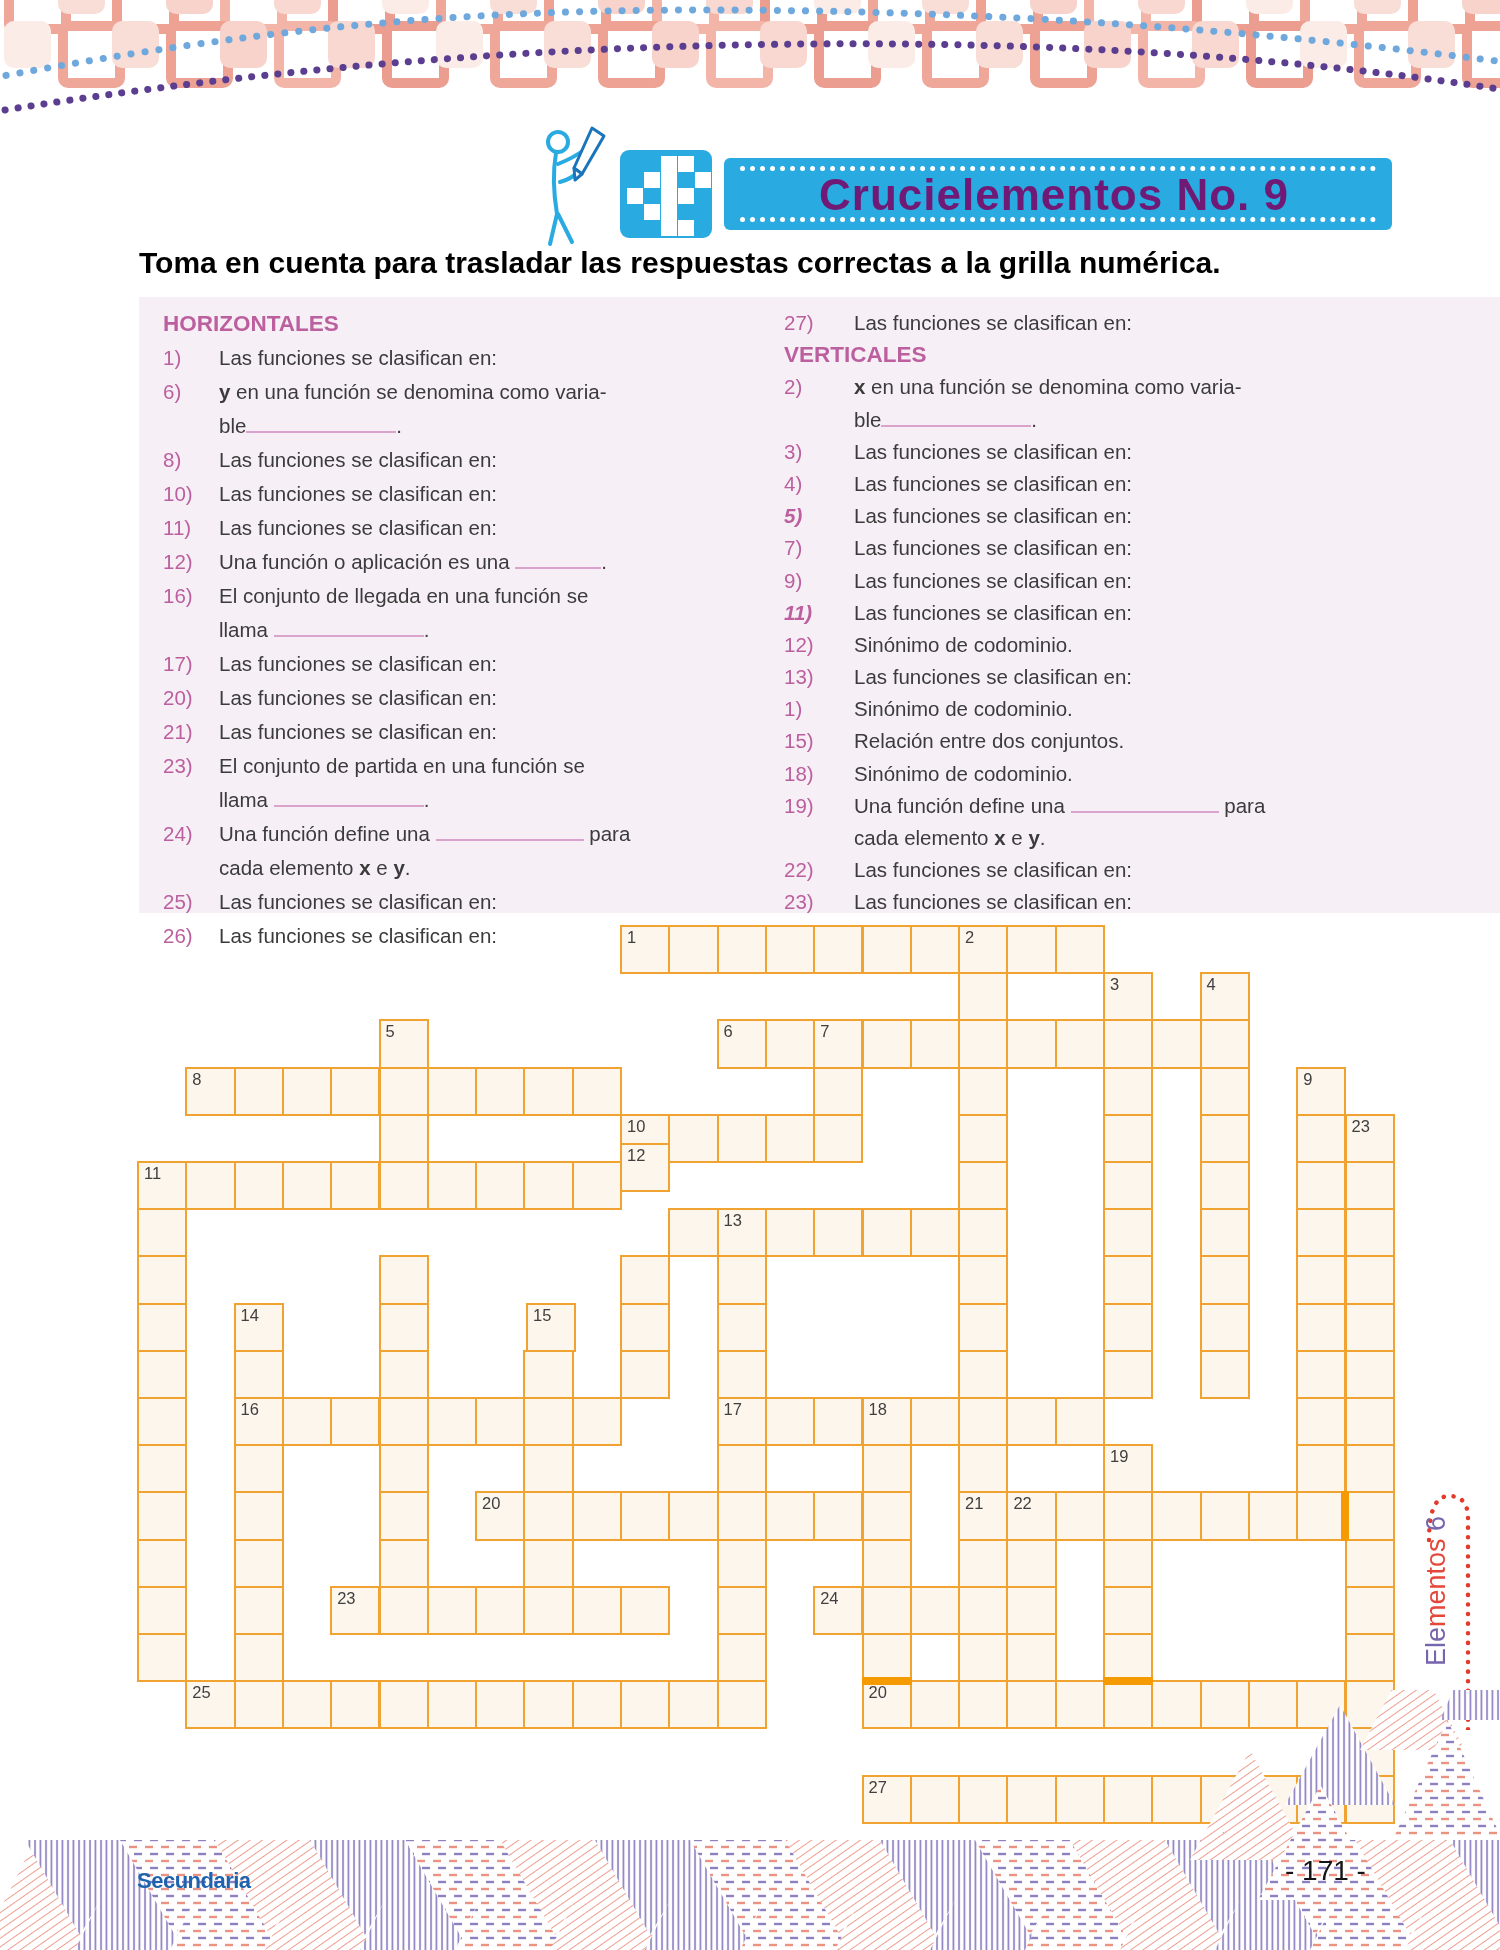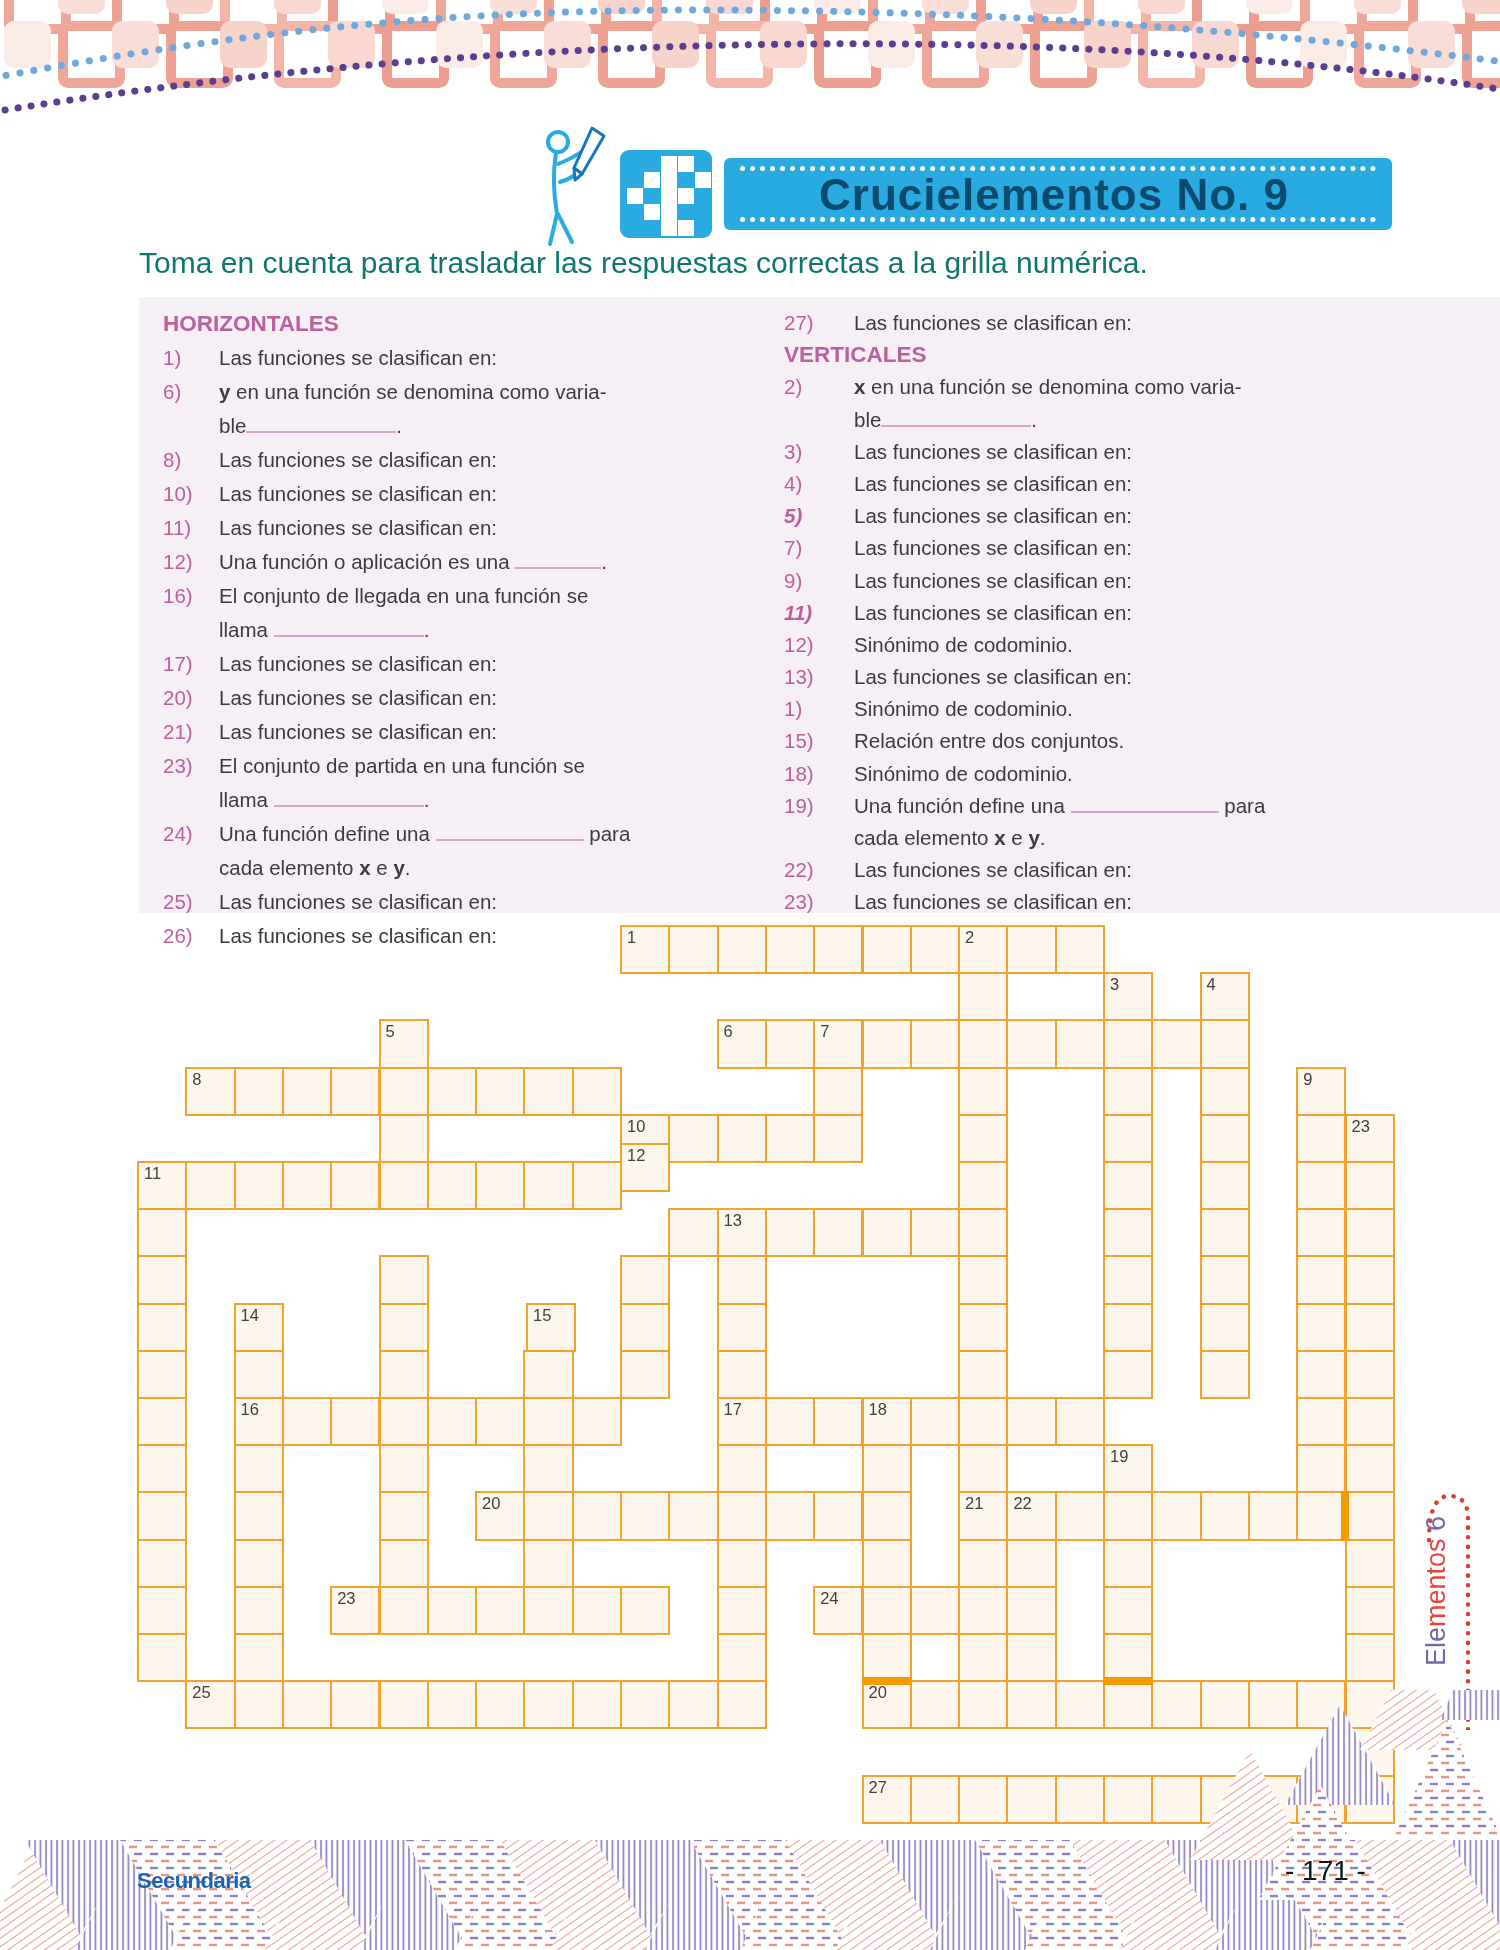--- a/index.html
+++ b/index.html
@@ -5,24 +5,24 @@
   html,body{margin:0;padding:0;background:#fff;}
   body{font-family:"Liberation Sans", sans-serif; width:1500px;height:1950px;position:relative;overflow:hidden;}
   .abs{position:absolute;}
   
   #header-band{left:0;top:0;width:1500px;height:130px;}
   .hsq{position:absolute;border-radius:10px;}
   .hsq.donut{background:#fff;}
   
   #banner{left:724px;top:158px;width:668px;height:72px;background:#29abe2;border-radius:6px;}
   #banner .dotline{position:absolute;left:16px;right:16px;height:0;border-top:5px dotted #fff;}
-  #banner-title{position:absolute;left:0;right:8px;top:12px;text-align:center;color:#0c4a6e;font-size:44px;font-weight:bold;letter-spacing:1px;}
+  #banner-title{position:absolute;left:0;right:8px;top:12px;text-align:center;color:#701a75;font-size:44px;font-weight:bold;letter-spacing:1px;}
   #logo-grid{left:620px;top:150px;width:92px;height:88px;background:#29abe2;border-radius:9px;}
   #logo-grid .lc{position:absolute;background:#fff;width:16px;height:16px;}
-  #instruction{left:139px;top:246px;width:1100px;color:#0f766e;font-size:30px;font-weight:normal;}
+  #instruction{left:139px;top:246px;width:1100px;color:#000000;font-size:30px;font-weight:bold;}
   
   #clue-panel{left:139px;top:297px;width:1483px;height:616px;background:#f7eff6;}
   .clue-col{position:absolute;top:10px;}
   #clue-col-left{left:24px;width:610px;}
   #clue-col-right{left:645px;width:680px;}
   .clue-line{white-space:nowrap;display:flex;align-items:baseline;color:#3b3b3b;font-size:20.5px;}
   #clue-col-left .clue-line{height:34px;line-height:34px;}
   #clue-col-right .clue-line{height:32.2px;line-height:32.2px;}
   .clue-num{color:#bb5f9e;flex:0 0 auto;}
   #clue-col-left .clue-num{width:56px;}

